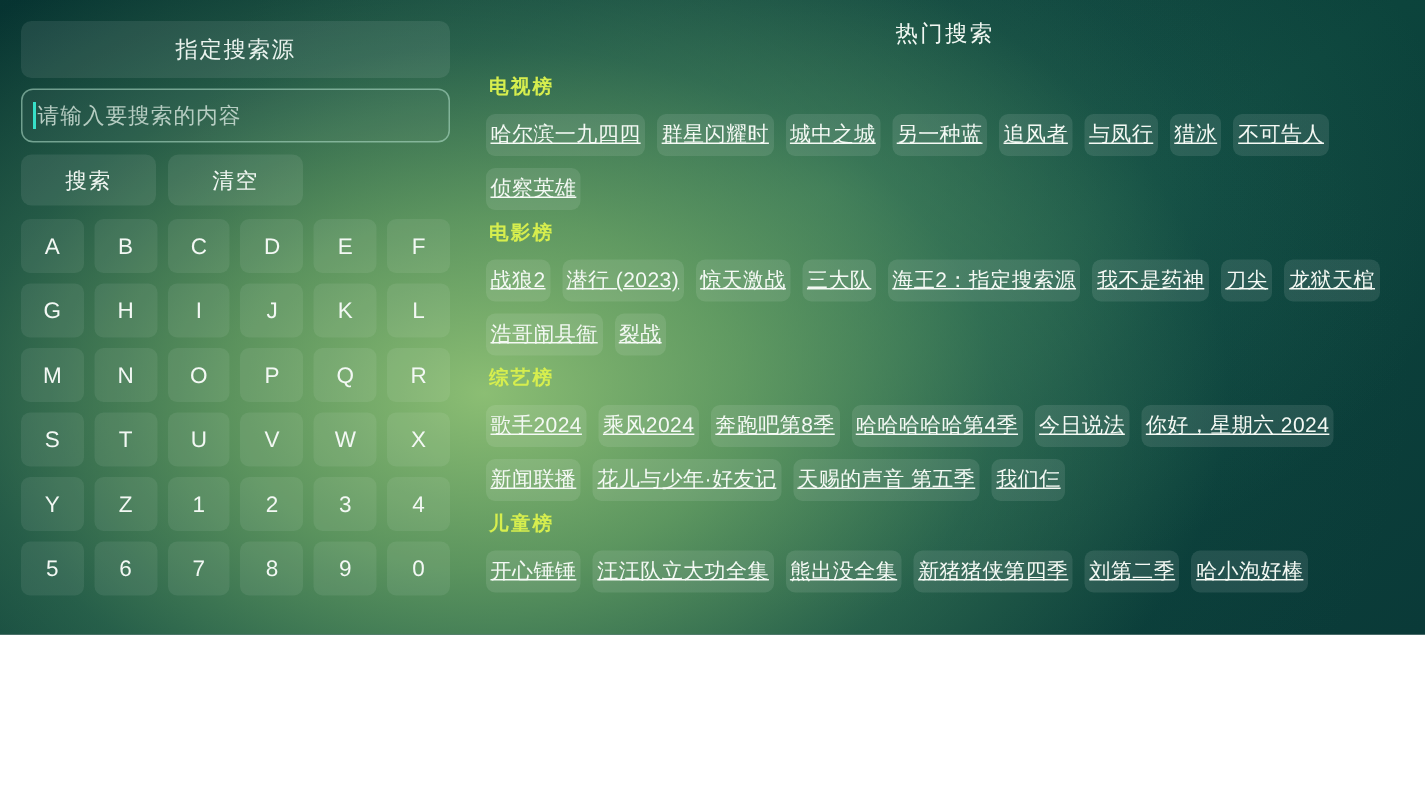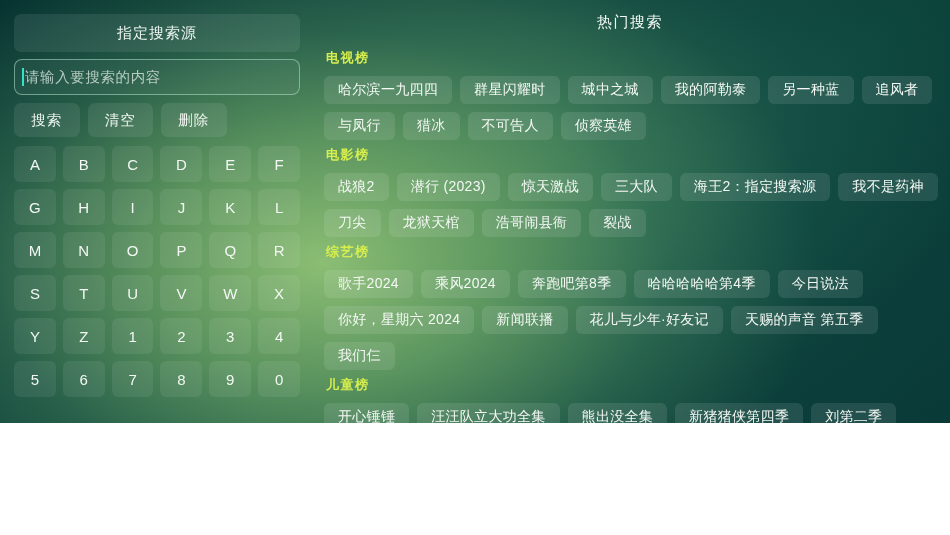--- a/index.html
+++ b/index.html
@@ -63,21 +63,21 @@
   .search-placeholder {
     color: #c2d6cc;
     font-size: 14.5px;
     letter-spacing: 0.6px;
     opacity: 0.92;
   }
 
   .btn-grid {
     margin-top: 8px;
     display: grid;
-    grid-template-columns: 1fr 1fr 1fr 1fr;
+    grid-template-columns: 1fr 1fr 1fr;
     gap: 8px 8px;
   }
   .pbtn {
     height: 34px;
     border-radius: 7px;
     background: rgba(255,255,255,0.085);
     display: flex;
     align-items: center;
     justify-content: center;
     color: #f0f6f1;
@@ -130,29 +130,30 @@
     margin: 5px 0 9px 8px;
   }
   .chips {
     display: flex;
     flex-wrap: wrap;
     gap: 8px 8px;
     padding-left: 6px;
   }
   .chip {
     height: 28px;
-    padding: 0 14px;
+    padding: 0 3px;
     border-radius: 6px;
     background: rgba(255,255,255,0.10);
     color: #f4f9f4;
     font-size: 14px;
     display: flex;
     align-items: center;
     white-space: nowrap;
     letter-spacing: 0.3px;
+    text-decoration: underline;
   }
 </style>
 </head>
 <body>
 
 <div id="app">
 
   <div id="left-panel">
 
     <div class="src-header">
@@ -163,23 +164,20 @@
       <span class="caret"></span>
       <span class="search-placeholder">请输入要搜索的内容</span>
     </div>
 
     <div class="btn-grid">
       <div class="pbtn">
         <span>搜索</span>
       </div>
       <div class="pbtn">
         <span>清空</span>
-      </div>
-      <div class="pbtn">
-        <span>删除</span>
       </div>
     </div>
 
     <div class="key-grid" id="key-grid">
         <div class="key">
           <span>A</span>
         </div>
         <div class="key">
           <span>B</span>
         </div>
@@ -292,21 +290,20 @@
     <div class="hot-title">
       <span>热门搜索</span>
     </div>
     <div class="sections" id="sections">
         <div class="section">
           <div class="sec-title">电视榜</div>
           <div class="chips">
             <div class="chip">哈尔滨一九四四</div>
             <div class="chip">群星闪耀时</div>
             <div class="chip">城中之城</div>
-            <div class="chip">我的阿勒泰</div>
             <div class="chip">另一种蓝</div>
             <div class="chip">追风者</div>
             <div class="chip">与凤行</div>
             <div class="chip">猎冰</div>
             <div class="chip">不可告人</div>
             <div class="chip">侦察英雄</div>
           </div>
         </div>
         <div class="section">
           <div class="sec-title">电影榜</div>

